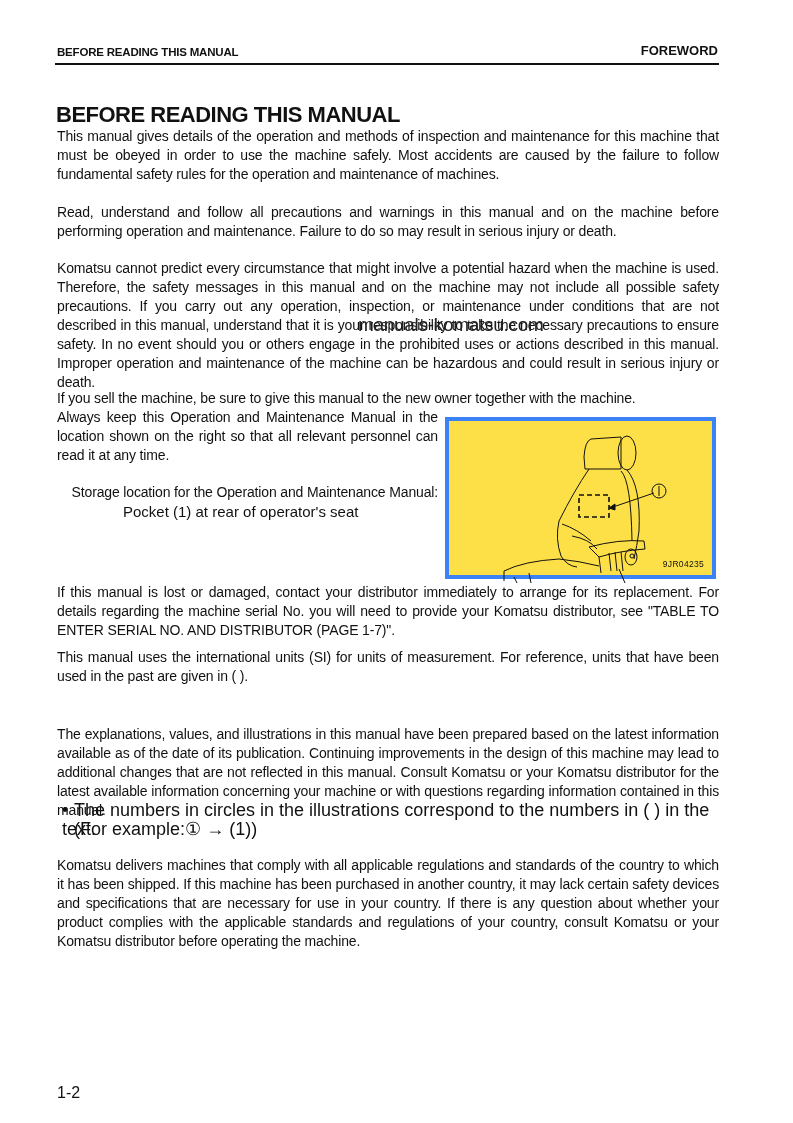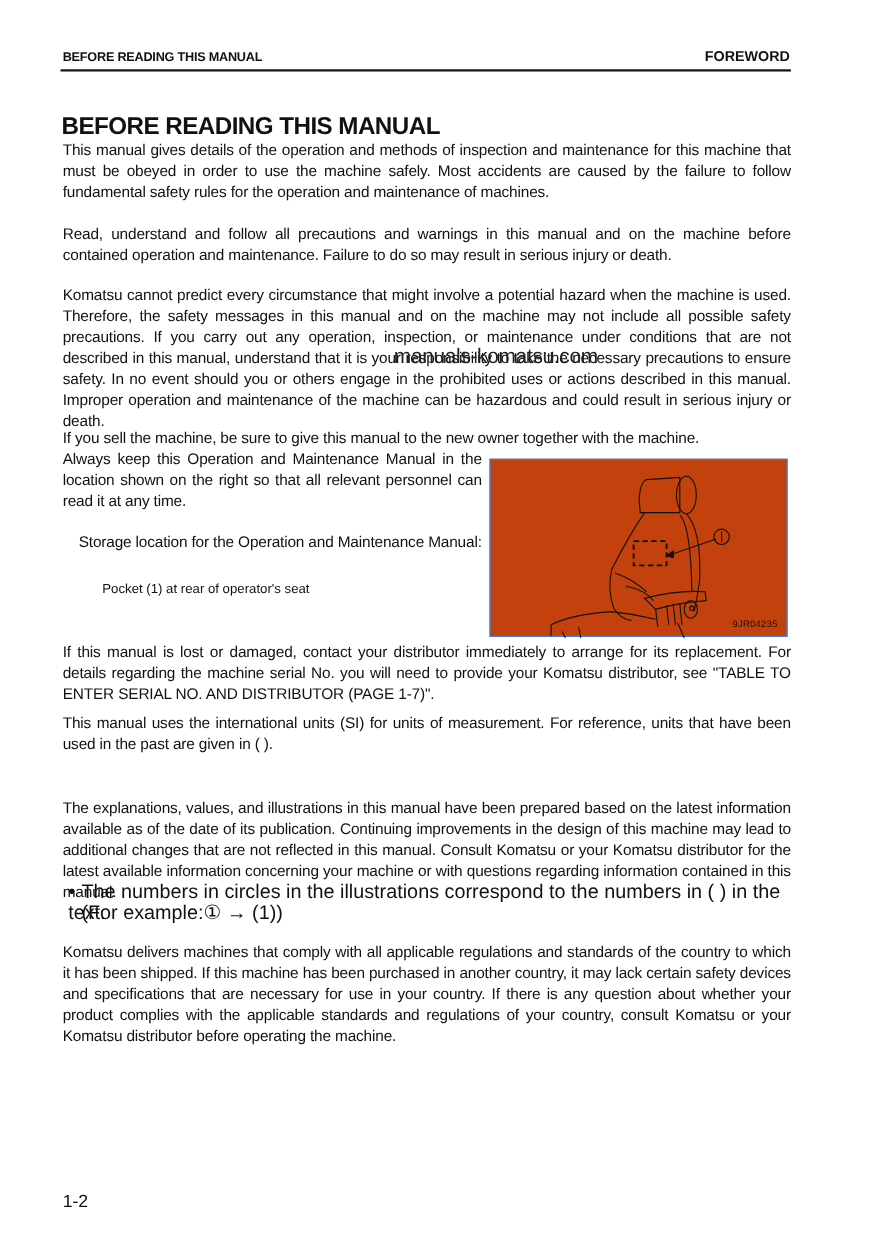--- a/index.html
+++ b/index.html
@@ -4,40 +4,40 @@
 <style>
   html, body { margin: 0; padding: 0; background: #ffffff; }
   body { width: 793px; height: 1123px; position: relative; overflow: hidden;
          font-family: "Liberation Sans", sans-serif; color: #111; }
   .header-left { position: absolute; left: 57px; top: 46px; font-size: 11.5px; font-weight: bold; letter-spacing: -0.2px; }
   .header-right { position: absolute; right: 75px; top: 43px; font-size: 13px; font-weight: bold; }
   .header-rule { position: absolute; left: 55px; width: 664px; top: 63px; height: 2px; background: #111; }
   .title { position: absolute; left: 56px; top: 102px; font-size: 22px; font-weight: bold; letter-spacing: -0.5px; margin: 0; }
   .p { position: absolute; left: 57px; width: 662px; font-size: 14px; line-height: 19px; text-align: justify; margin: 0; letter-spacing: -0.15px; }
   .p-narrow { width: 381px; }
-  .indent { position: absolute; left: 93px; font-size: 12px; line-height: 19px; margin-top: 24px; }
+  .indent { position: absolute; left: 123px; font-size: 15px; line-height: 19px; }
   .bullet-row { position: absolute; left: 62px; width: 650px; font-size: 18px; line-height: 19px; }
   .bullet-row .dot { display: inline-block; width: 12px; }
-  .figure { position: absolute; left: 445px; top: 417px; width: 271px; height: 162px; border: 1px solid #3b82f6; box-sizing: border-box; background: #c2410c; }
+  .figure { position: absolute; left: 445px; top: 417px; width: 271px; height: 162px; border: 4px solid #3b82f6; box-sizing: border-box; background: #fde047; }
   .figure svg { position: absolute; left: 0; top: 0; }
   .fig-code { position: absolute; right: 8px; bottom: 6px; font-size: 8.5px; letter-spacing: 0.3px; }
   .watermark { position: absolute; left: 358px; top: 314px; font-size: 19px; color: #222; letter-spacing: -0.3px; font-family: "Liberation Sans", sans-serif; }
   .page-num { position: absolute; left: 57px; top: 1084px; font-size: 16px; }
 </style>
 </head>
 <body>
 
 <div class="header-left">BEFORE READING THIS MANUAL</div>
 <div class="header-right">FOREWORD</div>
 <div class="header-rule"></div>
 
 <h1 class="title">BEFORE READING THIS MANUAL</h1>
 
 <p class="p" style="top:127px;">This manual gives details of the operation and methods of inspection and maintenance for this machine that must be obeyed in order to use the machine safely. Most accidents are caused by the failure to follow fundamental safety rules for the operation and maintenance of machines.</p>
-<p class="p" style="top:203px;">Read, understand and follow all precautions and warnings in this manual and on the machine before contained operation and maintenance. Failure to do so may result in serious injury or death.</p>
+<p class="p" style="top:203px;">Read, understand and follow all precautions and warnings in this manual and on the machine before performing operation and maintenance. Failure to do so may result in serious injury or death.</p>
 <p class="p" style="top:259px;">Komatsu cannot predict every circumstance that might involve a potential hazard when the machine is used. Therefore, the safety messages in this manual and on the machine may not include all possible safety precautions. If you carry out any operation, inspection, or maintenance under conditions that are not described in this manual, understand that it is your responsibility to take the necessary precautions to ensure safety. In no event should you or others engage in the prohibited uses or actions described in this manual. Improper operation and maintenance of the machine can be hazardous and could result in serious injury or death.</p>
 
 <div class="watermark">manuals-komatsu.com</div>
 
 <p class="p" style="top:389px;">If you sell the machine, be sure to give this manual to the new owner together with the machine.</p>
 <p class="p p-narrow" style="top:408px;">Always keep this Operation and Maintenance Manual in the location shown on the right so that all relevant personnel can read it at any time.</p>
 <p class="p p-narrow" style="top:483px;text-align:right;">Storage location for the Operation and Maintenance Manual:</p>
 <div class="indent" style="top:502px;">Pocket (1) at rear of operator's seat</div>
 
 <div class="figure">

